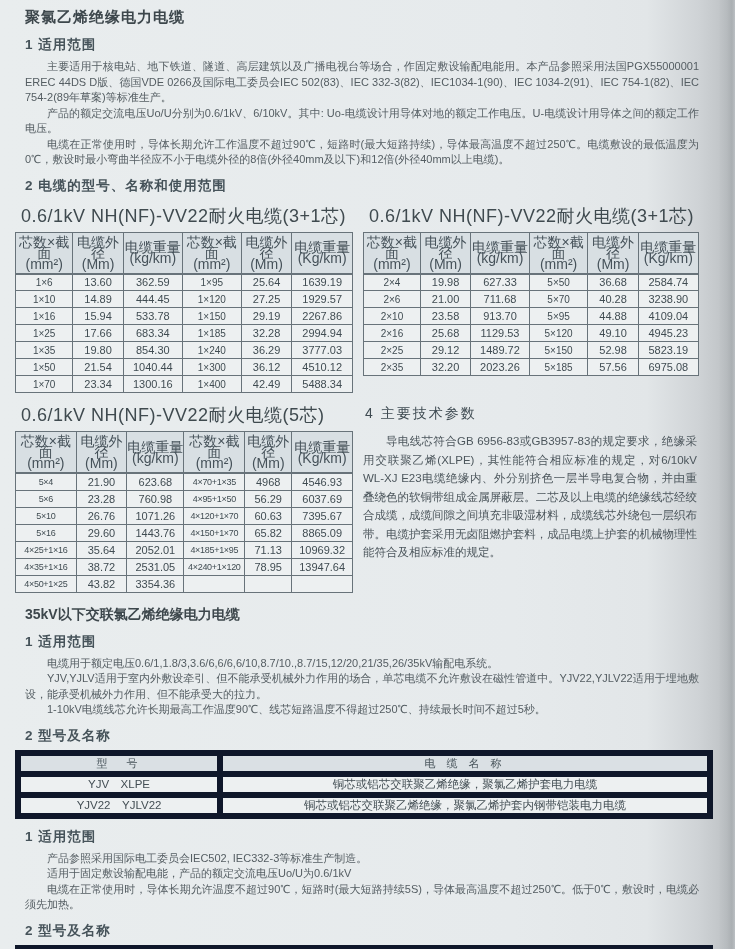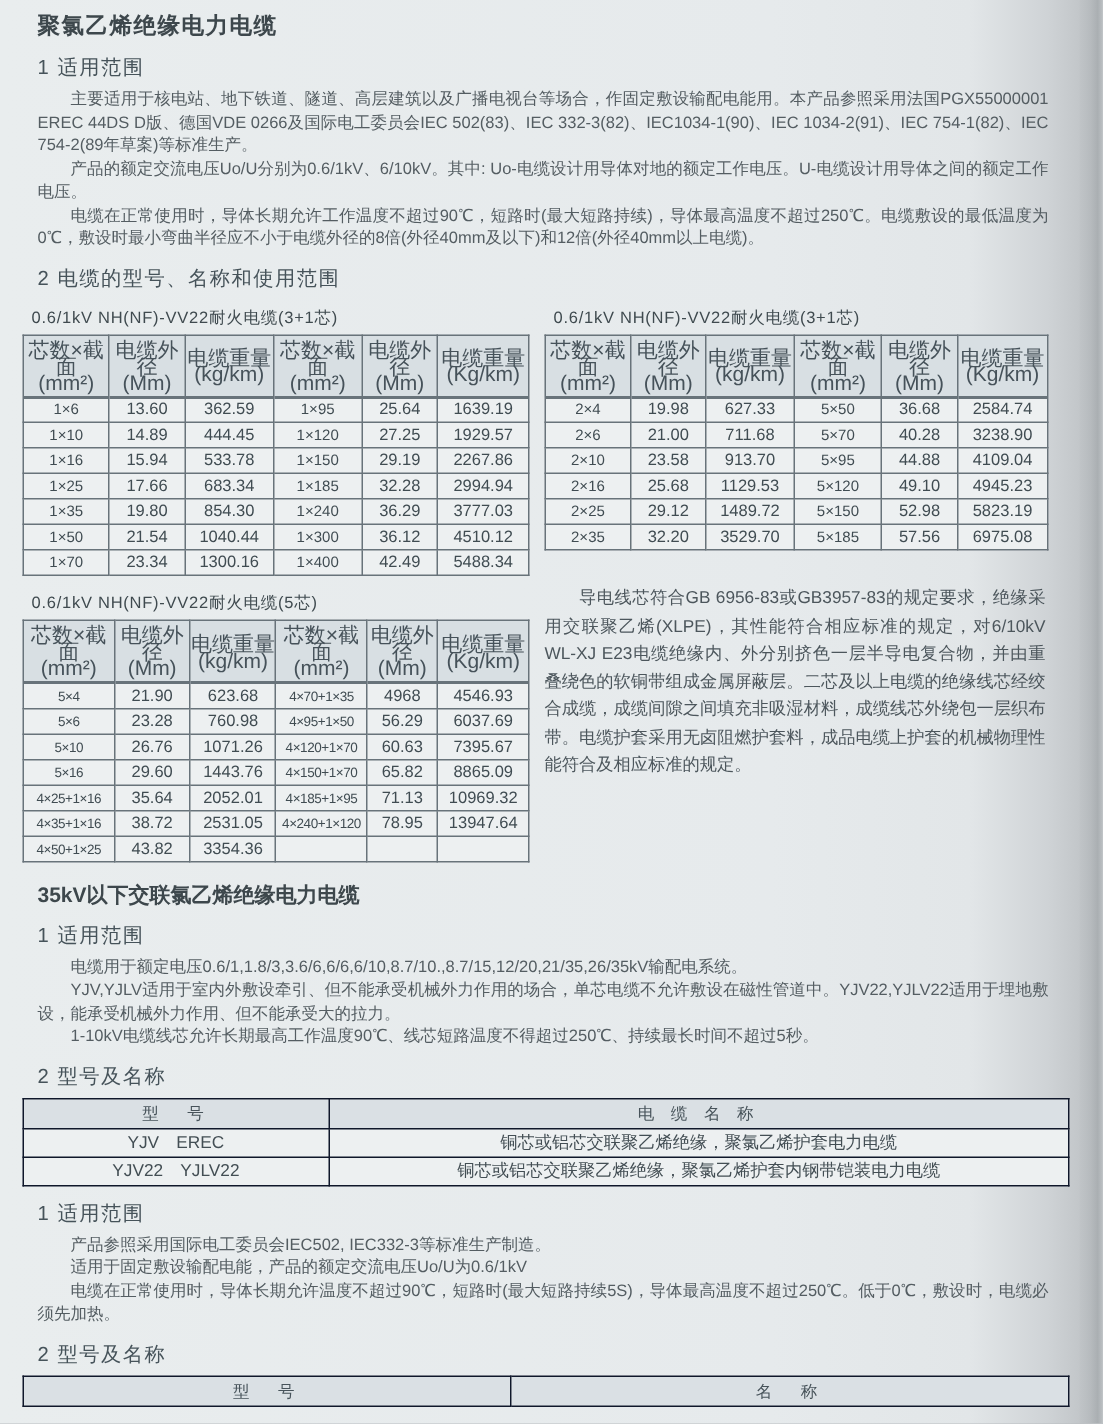--- a/index.html
+++ b/index.html
@@ -16,41 +16,41 @@
     background: linear-gradient(90deg, #e9edee 0%, #e6eaec 70%, #e2e6e8 88%, #cfd3d6 95%, #c2c6c9 98%, #cdd1d4 100%);
     color: #525b60;
     overflow: hidden;
   }
   .page::after {
     content: ""; position: absolute; top: 0; right: 0; width: 16px; height: 100%;
     background: linear-gradient(90deg, rgba(96,102,106,0) 0%, rgba(96,102,106,0.16) 50%, rgba(96,102,106,0.30) 80%, rgba(125,131,135,0.22) 100%);
     pointer-events: none;
   }
   .doc-title { font-size: 15px; font-weight: bold; color: #3d474c; margin: 2px 0 2px 10px; letter-spacing: 1px; }
-  .sec-head  { font-size: 13.5px; font-weight: normal; color: #46535a; margin: 9px 0 5px 10px; letter-spacing: 1px; }
+  .sec-head  { font-size: 13.5px; font-weight: bold; color: #46535a; margin: 9px 0 5px 10px; letter-spacing: 1px; }
   .body-p { font-size: 11px; line-height: 15.5px; color: #545d62; margin: 0 0 0 10px; text-indent: 2em; text-align: justify; }
   .tables-row { display: flex; align-items: flex-start; gap: 10px; margin-top: 2px; }
   .tblk { width: 346px; }
   .tblk.right { width: 344px; }
-  .ttitle { font-size: 11px; color: #3f4a4f; margin: 4px 0 4px 6px; letter-spacing: 0.5px; }
+  .ttitle { font-size: 18px; color: #3f4a4f; margin: 4px 0 4px 6px; letter-spacing: 0.5px; }
   table { border-collapse: collapse; table-layout: fixed; background: #edf0f1; }
   .ftable { width: 100%; }
   .ftable th, .ftable td { border: 1px solid #68737a; }
   .ftable thead th {
     background: #d8dfe3; font-weight: normal; font-size: 14px; line-height: 11px;
     color: #46525a; padding: 4px 0 3px; white-space: pre-line; border-bottom-width: 2px;
   }
   .ftable td { height: 17px; font-size: 11px; text-align: center; color: #404c52; padding: 0 1px; overflow: hidden; }
   .ftable td:nth-child(1), .ftable td:nth-child(4) { font-size: 10px; }
   .t5 td:nth-child(1), .t5 td:nth-child(4) { font-size: 9px; letter-spacing: -0.3px; }
   .tech-head { font-size: 14px; color: #3f4b52; margin: 6px 0 9px 2px; letter-spacing: 2px; }
   .tech-p { font-size: 11.5px; line-height: 18.5px; color: #4c565c; text-indent: 2em; text-align: justify; margin-right: 2px; }
   .big-head { font-size: 14px; font-weight: bold; color: #3d474c; margin: 13px 0 2px 10px; }
   .stable { width: 698px; font-size: 11.5px; }
-  .stable th, .stable td { border: 1px solid #0f172a; text-align: center; color: #434e54; font-weight: normal; overflow: hidden; }
+  .stable th, .stable td { border: 6px solid #0f172a; text-align: center; color: #434e54; font-weight: normal; overflow: hidden; }
   .stable thead th { background: #dae0e4; height: 20px; font-size: 11px; letter-spacing: 4px; color: #47535a; }
   .stable td { height: 19px; }
   .mt6 { margin-top: 6px; }
 </style>
 </head>
 <body>
 
 <div class="page">
 
   <div class="doc-title">聚氯乙烯绝缘电力电缆</div>
@@ -212,21 +212,21 @@
               <td>2×25</td>
               <td>29.12</td>
               <td>1489.72</td>
               <td>5×150</td>
               <td>52.98</td>
               <td>5823.19</td>
             </tr>
             <tr>
               <td>2×35</td>
               <td>32.20</td>
-              <td>3529.70</td>
+              <td>2023.26</td>
               <td>5×185</td>
               <td>57.56</td>
               <td>6975.08</td>
             </tr>
           </tbody>
       </table>
     </div>
   </div>
 
   <div class="tables-row mt6">
@@ -311,20 +311,21 @@
               <td>43.82</td>
               <td>3354.36</td>
               <td></td>
               <td></td>
               <td></td>
             </tr>
           </tbody>
       </table>
     </div>
     <div class="tblk right">
+      <div class="tech-head">4 主要技术参数</div>
       <p class="tech-p">导电线芯符合GB 6956-83或GB3957-83的规定要求，绝缘采用交联聚乙烯(XLPE)，其性能符合相应标准的规定，对6/10kV WL-XJ E23电缆绝缘内、外分别挤色一层半导电复合物，并由重叠绕色的软铜带组成金属屏蔽层。二芯及以上电缆的绝缘线芯经绞合成缆，成缆间隙之间填充非吸湿材料，成缆线芯外绕包一层织布带。电缆护套采用无卤阻燃护套料，成品电缆上护套的机械物理性能符合及相应标准的规定。</p>
     </div>
   </div>
 
   <div class="big-head">35kV以下交联氯乙烯绝缘电力电缆</div>
   <div class="sec-head">1 适用范围</div>
   <p class="body-p">电缆用于额定电压0.6/1,1.8/3,3.6/6,6/6,6/10,8.7/10.,8.7/15,12/20,21/35,26/35kV输配电系统。</p>
   <p class="body-p">YJV,YJLV适用于室内外敷设牵引、但不能承受机械外力作用的场合，单芯电缆不允许敷设在磁性管道中。YJV22,YJLV22适用于埋地敷设，能承受机械外力作用、但不能承受大的拉力。</p>
   <p class="body-p">1-10kV电缆线芯允许长期最高工作温度90℃、线芯短路温度不得超过250℃、持续最长时间不超过5秒。</p>
   <div class="sec-head">2 型号及名称</div>
@@ -335,21 +336,21 @@
         <col style="width:70.8%">
       </colgroup>
     <thead>
         <tr>
       <th>型　号</th>
       <th>电 缆 名 称</th>
     </tr>
       </thead>
     <tbody>
         <tr>
-          <td>YJV　EREC</td>
+          <td>YJV　XLPE</td>
           <td>铜芯或铝芯交联聚乙烯绝缘，聚氯乙烯护套电力电缆</td>
         </tr>
         <tr>
           <td>YJV22　YJLV22</td>
           <td>铜芯或铝芯交联聚乙烯绝缘，聚氯乙烯护套内钢带铠装电力电缆</td>
         </tr>
       </tbody>
   </table>
 
   <div class="sec-head">1 适用范围</div>

